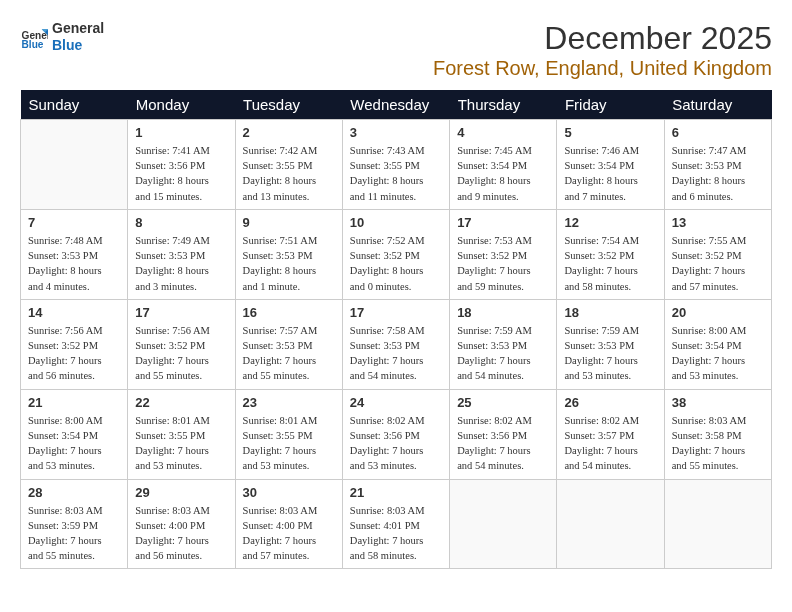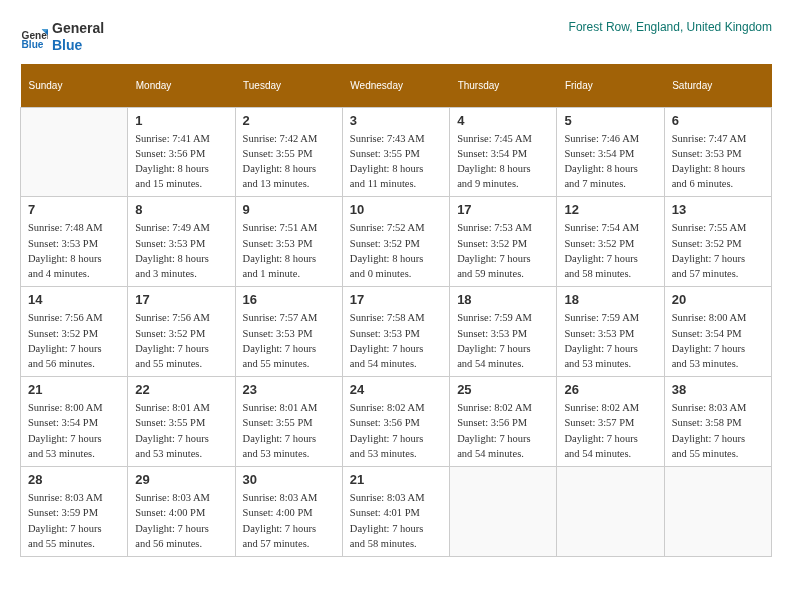--- a/index.html
+++ b/index.html
@@ -27,34 +27,34 @@
     }
     .title-block {
       text-align: right;
     }
     .month-title {
       font-size: 32px;
       font-weight: normal;
       color: #333;
     }
     .location {
-      font-size: 12px;
-      color: #0f766e;
+      font-size: 20px;
+      color: #a16207;
     }
     table {
       width: 100%;
       border-collapse: collapse;
       font-size: 11px;
     }
     thead tr th {
-      background: #a16207;
+      background: #0f172a;
       color: #fff;
       text-align: left;
-      padding: 16px 8px;
-      font-size: 10px;
+      padding: 6px 8px;
+      font-size: 15px;
       font-weight: normal;
     }
     tbody tr td {
       border: 1px solid #ccc;
       vertical-align: top;
       padding: 5px 7px;
       height: 80px;
       width: 107px;
       color: #333;
     }
@@ -84,20 +84,21 @@
       <text x="2" y="32" font-size="13" font-weight="bold" fill="#1a6fba" font-family="Arial">Blue</text>
       <polygon points="28,8 36,8 36,16" fill="#1a6fba"></polygon>
       <polygon points="28,8 36,8 32,12" fill="#4a9fd4"></polygon>
     </svg>
     <div>
       <div style="font-size:14px;font-weight:bold;color:#333;line-height:1.2;">General</div>
       <div style="font-size:14px;font-weight:bold;color:#1a6fba;line-height:1.2;">Blue</div>
     </div>
   </div>
   <div class="title-block">
+    <div class="month-title">December 2025</div>
     <div class="location">Forest Row, England, United Kingdom</div>
   </div>
 </div>
 
 <table>
   <thead>
     <tr>
     <th>Sunday</th>
         <th>Monday</th>
         <th>Tuesday</th>

